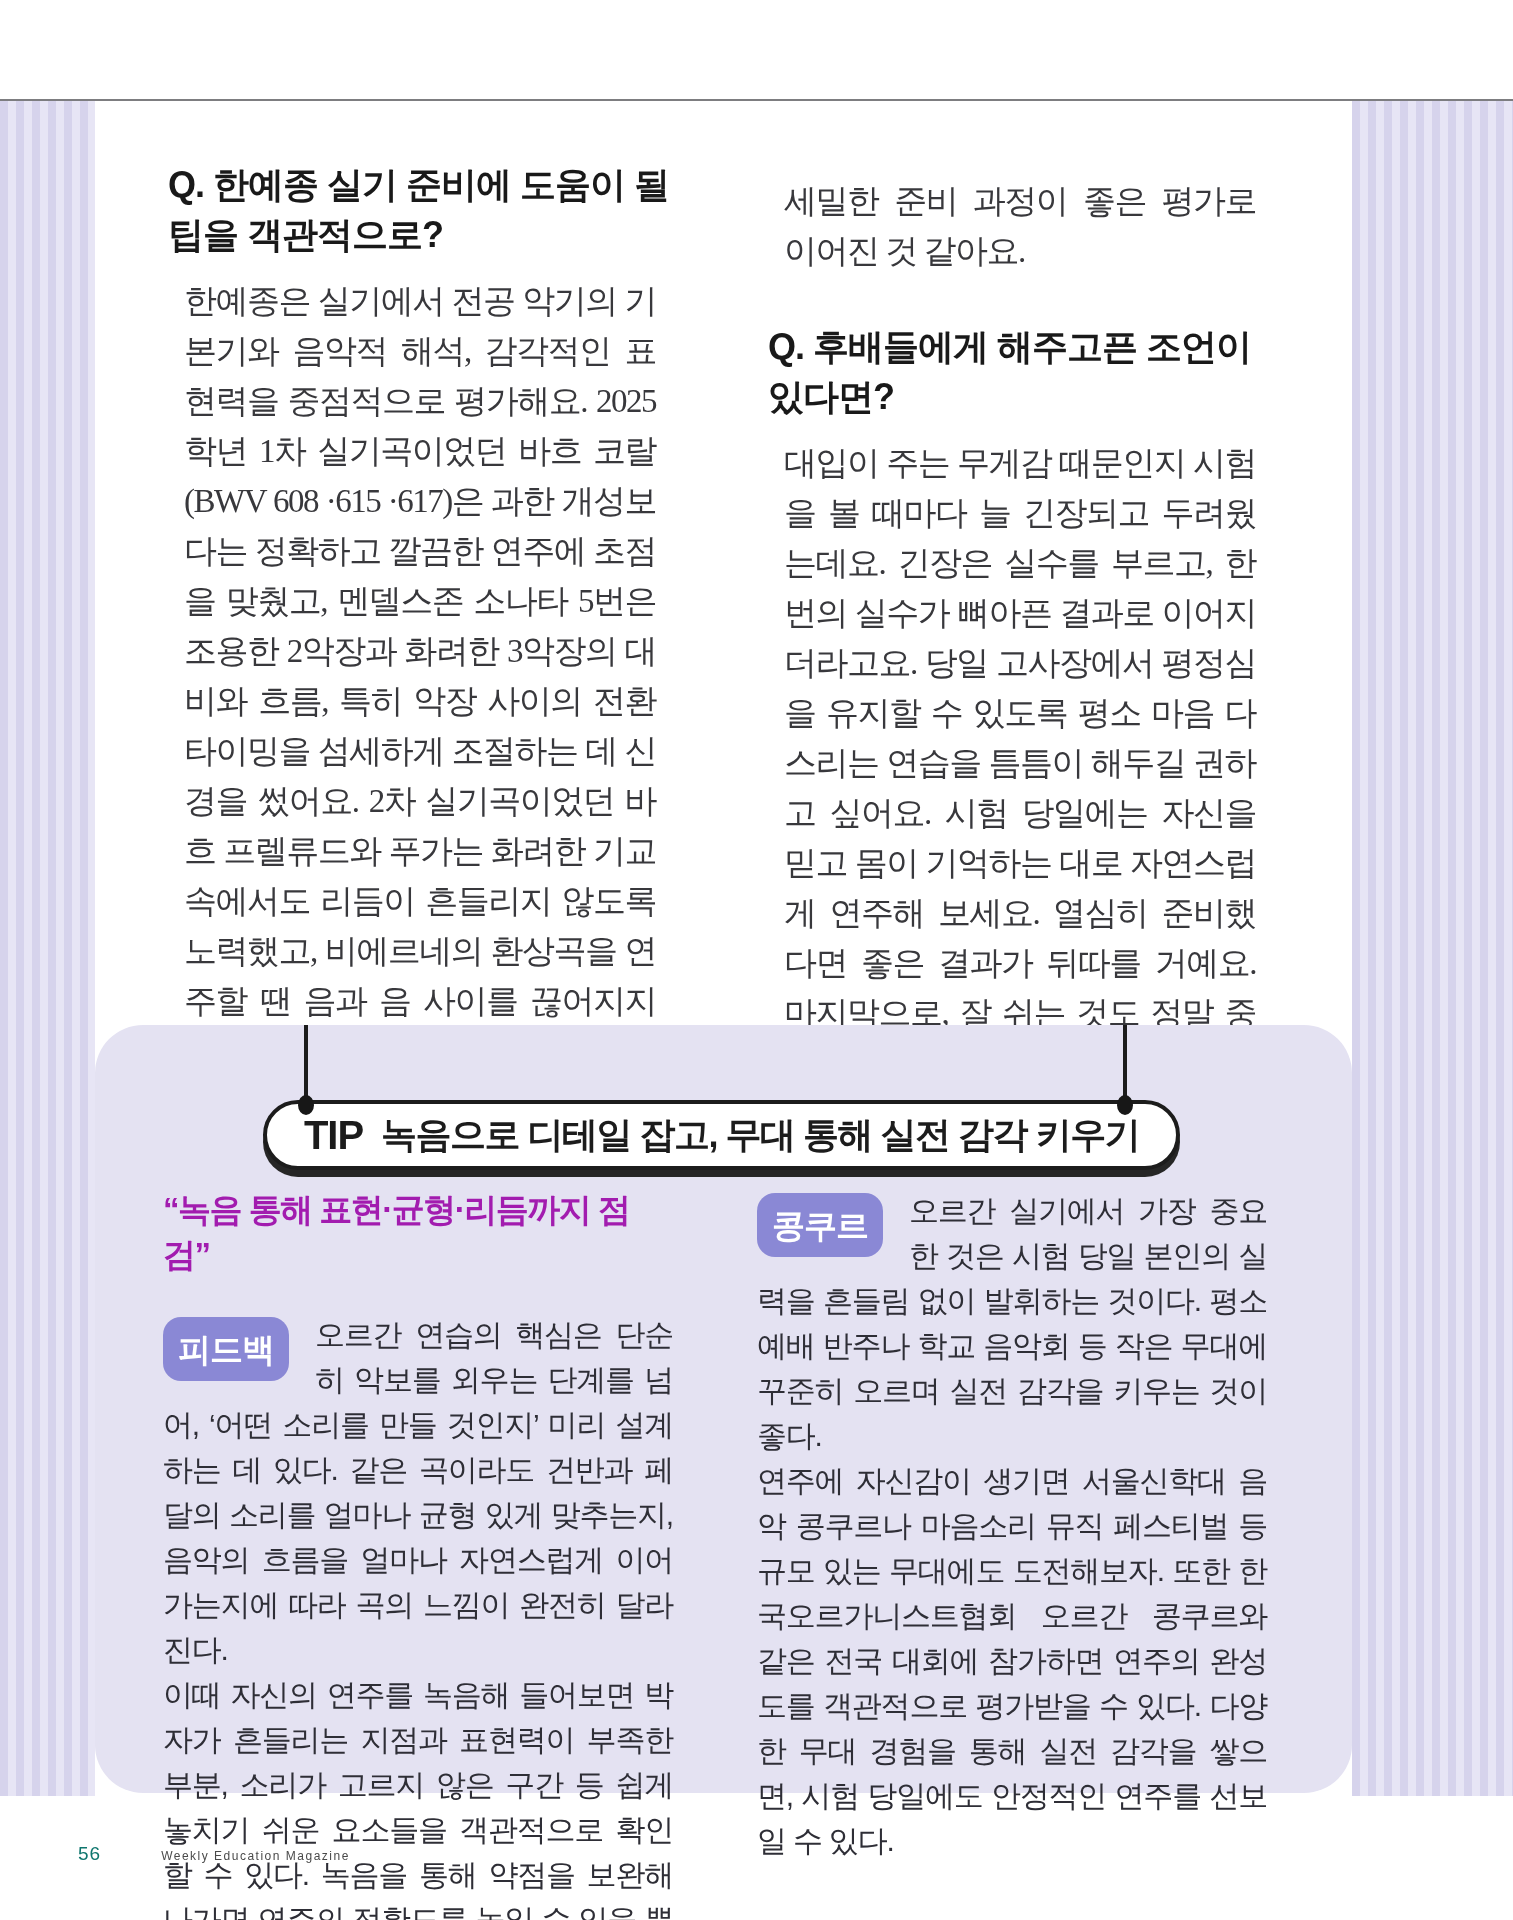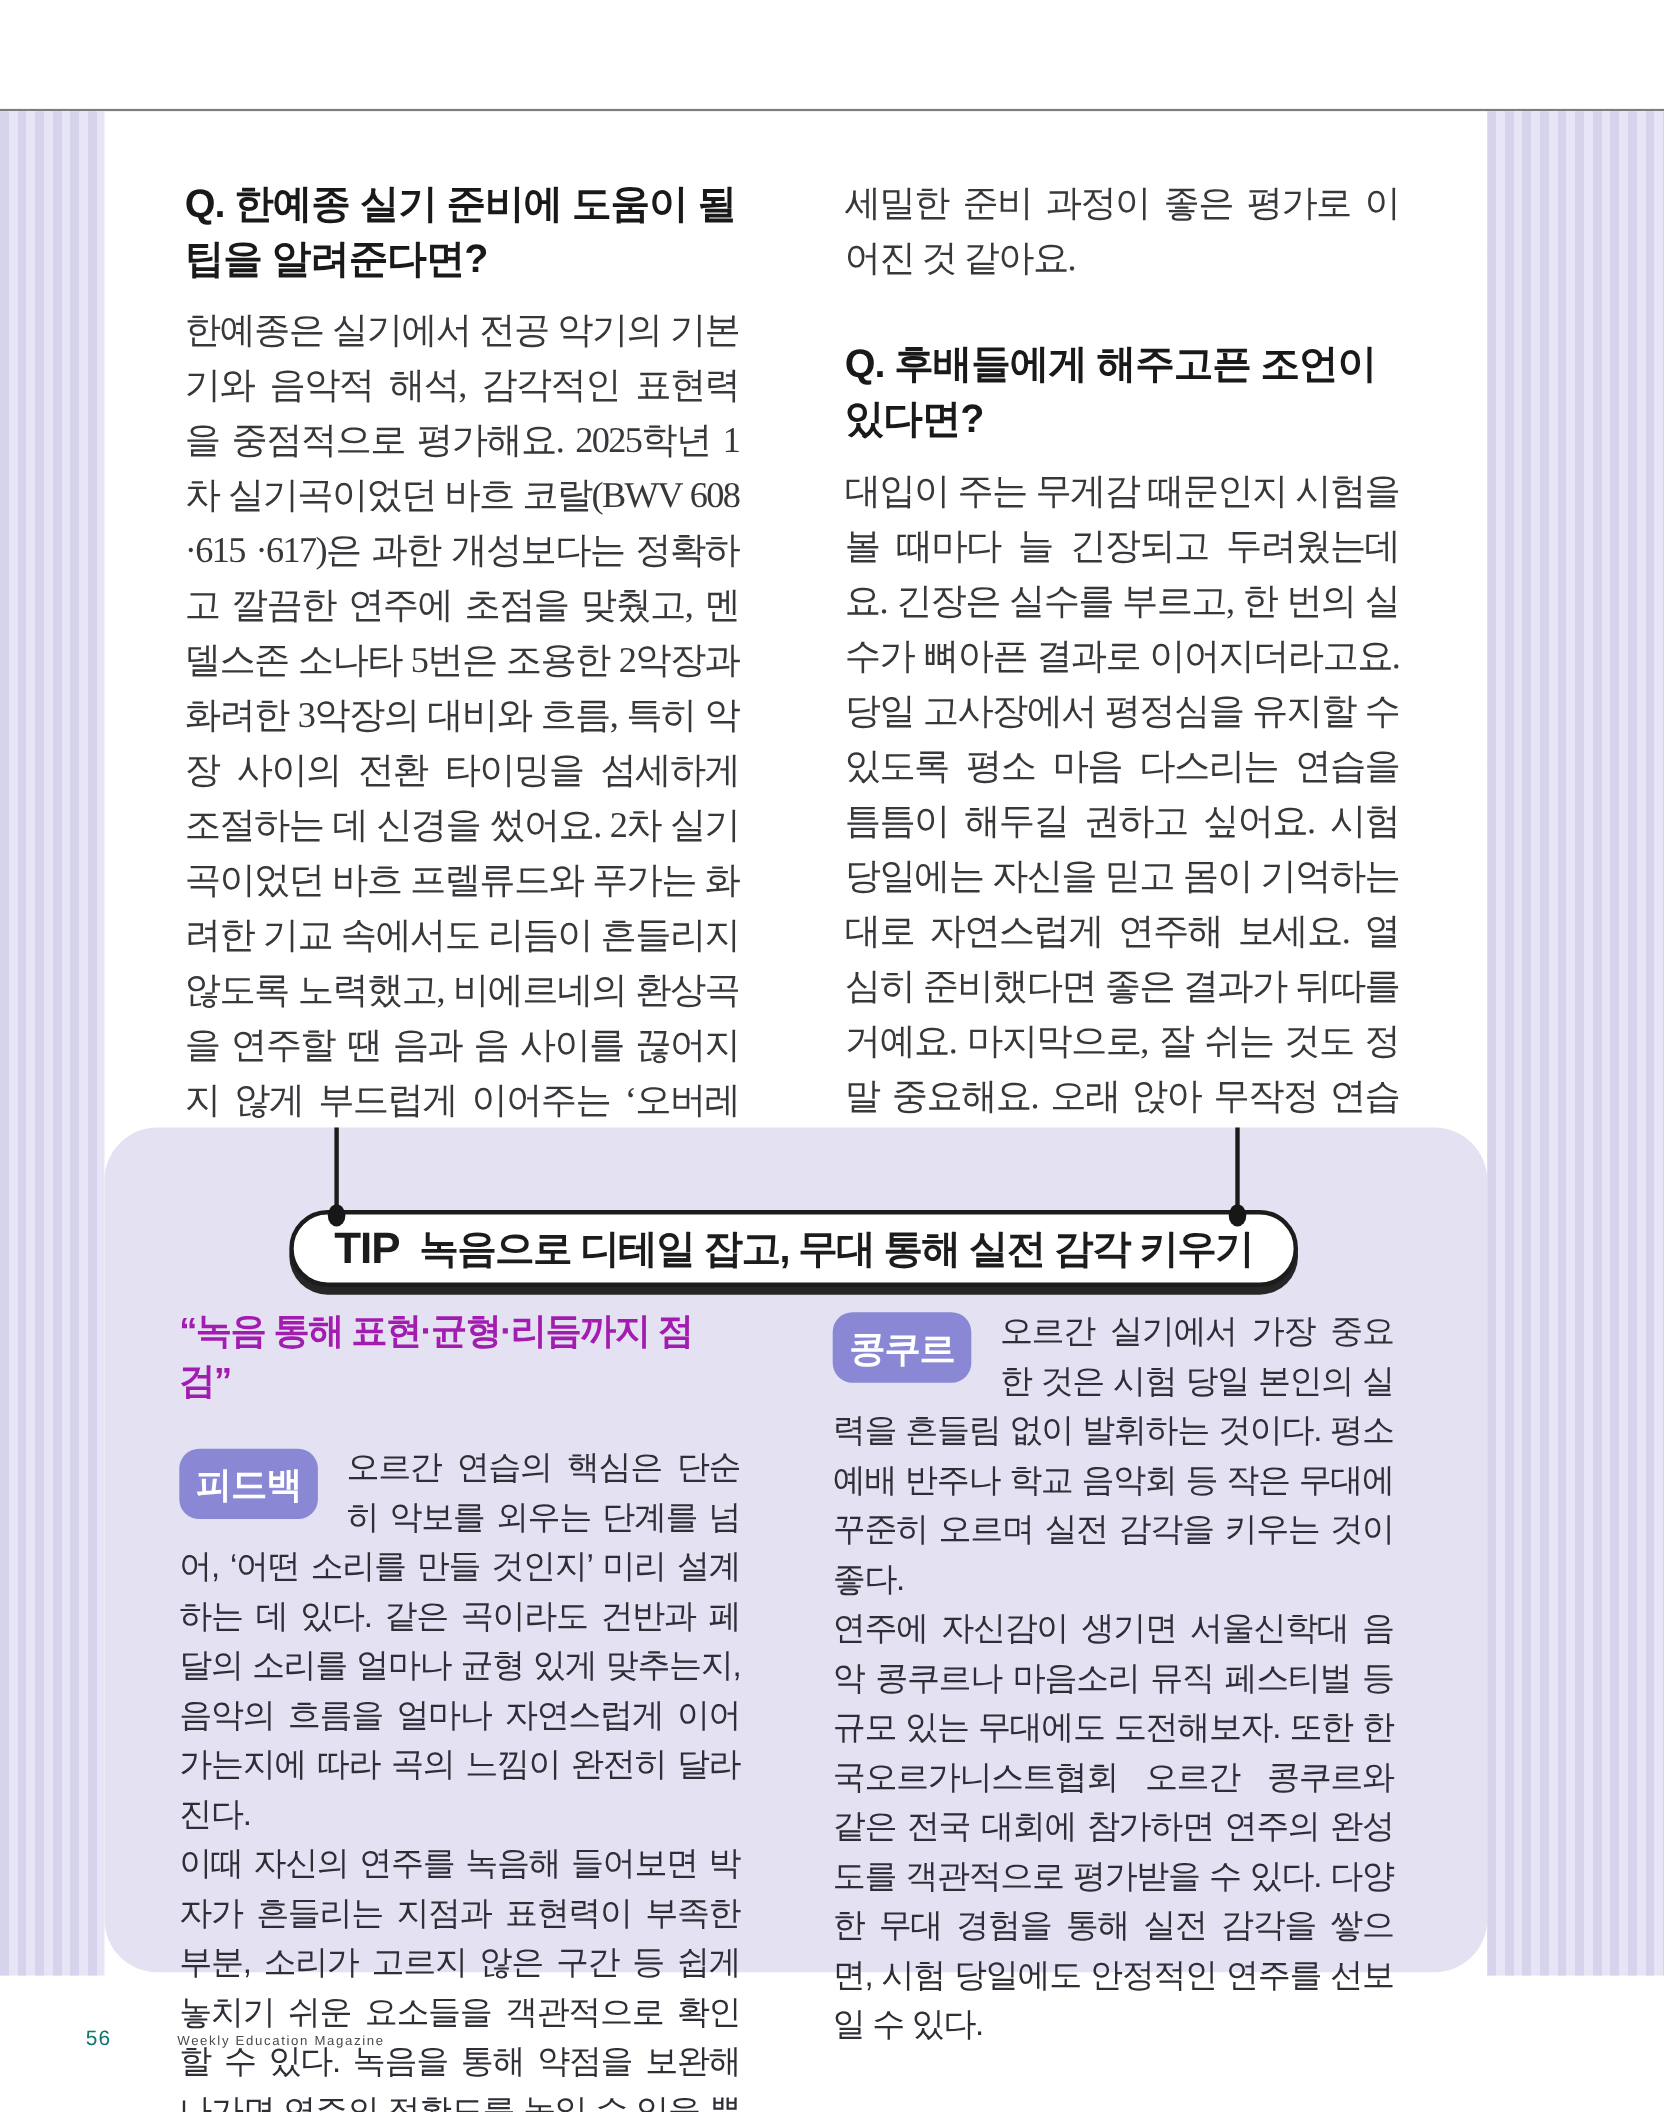--- a/index.html
+++ b/index.html
@@ -12,21 +12,21 @@
            background:repeating-linear-gradient(90deg,#d6d3ec 0 8px,#e7e5f5 8px 16px);}
   .stripes.left{left:0;width:95px;}
   .stripes.right{left:1352px;width:161px;}
 
   
   .article{position:absolute;left:168px;top:160px;width:1104px;display:flex;gap:96px;}
   .col{width:504px;}
   .q-heading{font-size:36px;font-weight:800;line-height:50px;color:#191919;
              letter-spacing:-1px;margin:0 0 16px 0;}
   .serif-body{font-family:"Liberation Serif",serif;font-size:33px;line-height:50px;
-              color:#38383c;text-align:justify;letter-spacing:-1.5px;margin:0;}
+              color:#38383c;text-align:justify;letter-spacing:-1.5px;margin:16px;}
   .intro-gap{margin-bottom:46px;}
   .endmark{display:inline-block;width:30px;height:30px;border:2px solid #2f2f2f;border-radius:50%;
            font-family:"Liberation Serif",serif;font-style:italic;font-weight:700;font-size:23px;
            line-height:27px;text-align:center;vertical-align:-5px;margin-left:8px;color:#2222;
            color:#222226;box-sizing:border-box;}
 
   
   .tip-box{position:absolute;left:95px;top:1025px;width:1257px;height:768px;
            background:#e4e2f2;border-radius:48px;}
   .connector{position:absolute;width:4px;height:80px;top:1025px;background:#1c1c1c;z-index:3;}
@@ -60,21 +60,21 @@
 <body>
 
 <div class="page">
 
   <div class="top-rule"></div>
   <div class="stripes left"></div>
   <div class="stripes right"></div>
 
   <div class="article">
     <div class="col">
-      <p class="q-heading">Q. 한예종 실기 준비에 도움이 될 팁을 알려준다면?</p>
+      <p class="q-heading">Q. 한예종 실기 준비에 도움이 될 팁을 객관적으로?</p>
       <p class="serif-body">한예종은 실기에서 전공 악기의 기본기와 음악적 해석, 감각적인 표현력을 중점적으로 평가해요. 2025학년 1차 실기곡이었던 바흐 코랄(BWV 608 ·615 ·617)은 과한 개성보다는 정확하고 깔끔한 연주에 초점을 맞췄고, 멘델스존 소나타 5번은 조용한 2악장과 화려한 3악장의 대비와 흐름, 특히 악장 사이의 전환 타이밍을 섬세하게 조절하는 데 신경을 썼어요. 2차 실기곡이었던 바흐 프렐류드와 푸가는 화려한 기교 속에서도 리듬이 흔들리지 않도록 노력했고, 비에르네의 환상곡을 연주할 땐 음과 음 사이를 끊어지지 않게 부드럽게 이어주는 ‘오버레가토’ 를 활용해 자연스럽고 아름다운 흐름을 만드는 데 집중했어요. 이런</p>
     </div>
     <div class="col">
       <p class="serif-body intro-gap">세밀한 준비 과정이 좋은 평가로 이어진 것 같아요.</p>
       <p class="q-heading">Q. 후배들에게 해주고픈 조언이 있다면?</p>
       <p class="serif-body"><span>대입이 주는 무게감 때문인지 시험을 볼 때마다 늘 긴장되고 두려웠는데요. 긴장은 실수를 부르고, 한 번의 실수가 뼈아픈 결과로 이어지더라고요. 당일 고사장에서 평정심을 유지할 수 있도록 평소 마음 다스리는 연습을 틈틈이 해두길 권하고 싶어요. 시험 당일에는 자신을 믿고 몸이 기억하는 대로 자연스럽게 연주해 보세요. 열심히 준비했다면 좋은 결과가 뒤따를 거예요. 마지막으로, 잘 쉬는 것도 정말 중요해요. 오래 앉아 무작정 연습하기보다 잠깐씩 머리를 식히며 집중도 높은 연습을 하는 것이 컨디션 관리에도 도움이 될 거예요.</span><span class="endmark">n</span></p>
     </div>
   </div>
 
   <div class="tip-box"></div>

